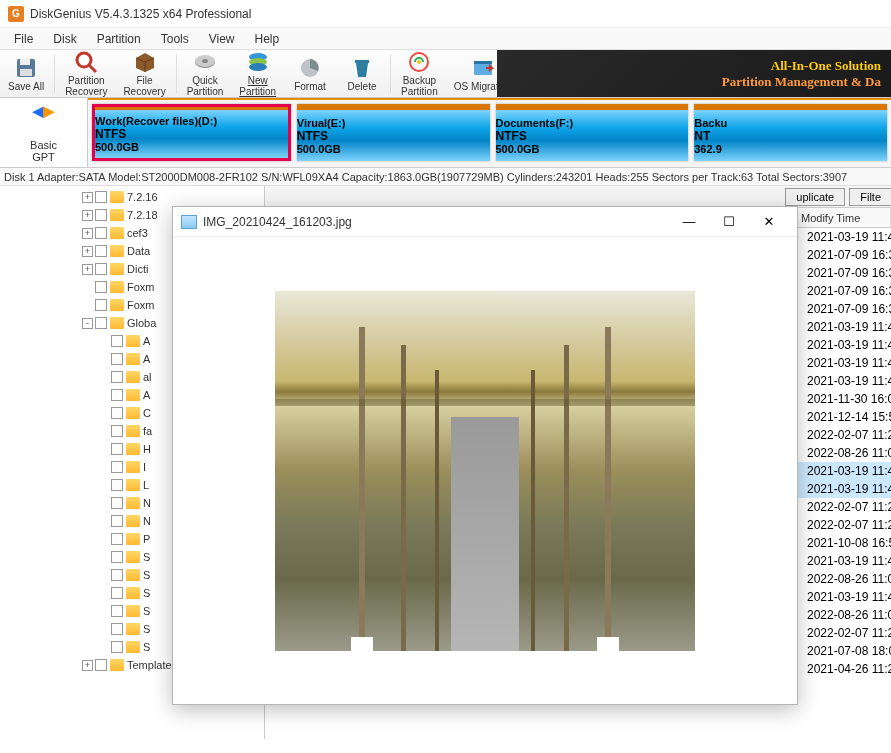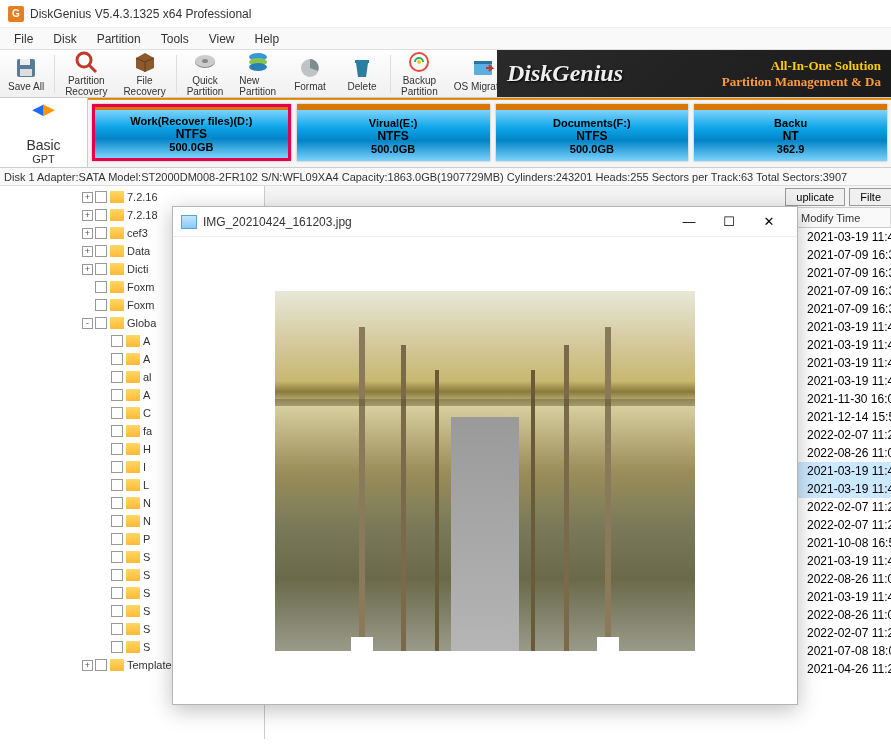--- a/index.html
+++ b/index.html
@@ -16,24 +16,24 @@
 .tsep { width:1px; height:38px; background:#ddd; margin:0 2px; }
 .banner { position:absolute; right:0; top:0; height:100%; width:394px; background:linear-gradient(135deg,#2a2a2a,#1a1a1a); display:flex; align-items:center; padding:0 10px; color:#fff; }
 .banner .bt { font-size:24px; font-weight:bold; font-style:italic; font-family:Georgia,serif; color:#eee; text-shadow:1px 1px 2px #000; }
 .banner .bs { margin-left:auto; text-align:right; }
 .banner .bs1 { font-size:13px; font-weight:bold; color:#ffcc00; font-family:Georgia,serif; }
 .banner .bs2 { font-size:13px; font-weight:bold; color:#ff9a3c; font-family:Georgia,serif; }
 .diskbar { height:70px; display:flex; background:#f5f5f5; border-bottom:1px solid #ccc; }
 .disklabel { width:88px; display:flex; flex-direction:column; align-items:center; justify-content:center; border-right:1px solid #ccc; background:#fff; }
 .disklabel .arrows { display:flex; gap:0; }
 .disklabel .arrows span { font-size:14px; font-weight:bold; }
-.disklabel .dl1 { font-size:14px; color:#333; margin-top:20px; }
+.disklabel .dl1 { font-size:11px; color:#333; margin-top:20px; }
 .disklabel .dl2 { font-size:11px; color:#333; }
 .partrow { flex:1; display:flex; gap:6px; padding:6px 4px; overflow:hidden; background:linear-gradient(#d97706,#f59e0b 2px,#f5f5f5 2px); }
-.part { flex:1; min-width:0; position:relative; border-top:6px solid #d97706; background:linear-gradient(#7dd3fc,#0ea5e9 35%,#0284c7 60%,#7dd3fc); display:flex; flex-direction:column; align-items:center; justify-content:center; box-shadow:0 0 2px rgba(0,0,0,.3); }
+.part { flex:1; min-width:0; position:relative; border-top:6px solid #d97706; background:linear-gradient(#7dd3fc,#0ea5e9 35%,#0284c7 60%,#7dd3fc); display:flex; flex-direction:column; align-items:flex-start; justify-content:center; box-shadow:0 0 2px rgba(0,0,0,.3); }
 .part.sel { border:3px solid #e6004c; border-top:6px solid #d97706; outline:3px solid #e6004c; outline-offset:-3px; }
 .part.or { border-top-color:#d97706; }
 .part .pn { font-size:11px; font-weight:bold; color:#000; }
 .part .pf { font-size:12px; font-weight:bold; color:#000; }
 .part .ps { font-size:11px; font-weight:bold; color:#000; }
 .infobar { height:18px; background:#f9f9f9; padding:0 4px; display:flex; align-items:center; font-size:11px; color:#333; white-space:nowrap; overflow:hidden; border-bottom:1px solid #ddd; }
 .main { display:flex; height:553px; position:relative; }
 .tree { width:265px; border-right:1px solid #ccc; overflow:auto; padding:2px; position:relative; }
 .tree::-webkit-scrollbar { width:16px; height:16px; }
 .tree::-webkit-scrollbar-thumb { background:#c1c1c1; }
@@ -138,21 +138,21 @@
 Partition</span>
     </div>
   <div class="tbtn">
       <span class="ic">
         <svg class="ticon" viewBox="0 0 24 24">
           <ellipse cx="12" cy="7" rx="9" ry="4" fill="#3498db"></ellipse>
           <ellipse cx="12" cy="12" rx="9" ry="4" fill="#8bc34a"></ellipse>
           <ellipse cx="12" cy="17" rx="9" ry="4" fill="#2980b9"></ellipse>
         </svg>
       </span>
-      <span class="lbl" style="white-space:pre;text-align:left;">New
+      <span class="lbl" style="white-space:pre;text-align:center;text-decoration:underline;">New
 Partition</span>
     </div>
   <div class="tbtn">
       <span class="ic">
         <svg class="ticon" viewBox="0 0 24 24">
           <circle cx="12" cy="12" r="9" fill="#bdc3c7"></circle>
           <path d="M12 3 A9 9 0 0 1 20 15 L12 12 Z" fill="#7f8c8d"></path>
         </svg>
       </span>
       <span class="lbl">Format</span>
@@ -182,21 +182,20 @@
       <span class="ic">
         <svg class="ticon" viewBox="0 0 24 24">
           <rect x="3" y="5" width="18" height="14" rx="1" fill="#5dade2"></rect>
           <rect x="3" y="5" width="18" height="3" fill="#2874a6"></rect>
           <path d="M15 12 L21 12 L18 9 M21 12 L18 15" stroke="#c0392b" stroke-width="2" fill="none"></path>
         </svg>
       </span>
       <span class="lbl">OS Migration</span>
     </div>
   <div class="banner">
-    <span class="bt">DiskGenius</span>
     <div class="bs">
       <div class="bs1">All-In-One Solution</div>
       <div class="bs2">Partition Management &amp; Da</div>
     </div>
   </div>
 </div>
 
 <div class="diskbar">
   <div class="disklabel">
     <div class="arrows">

